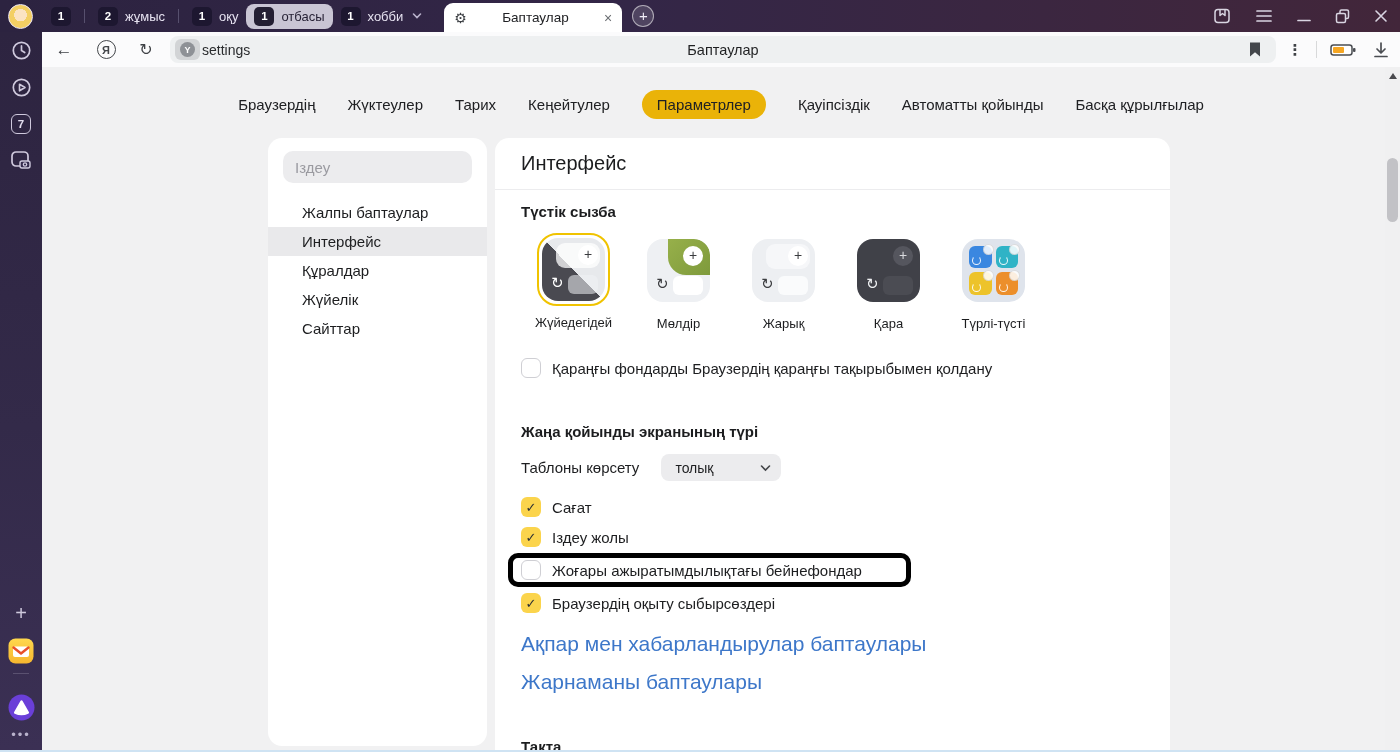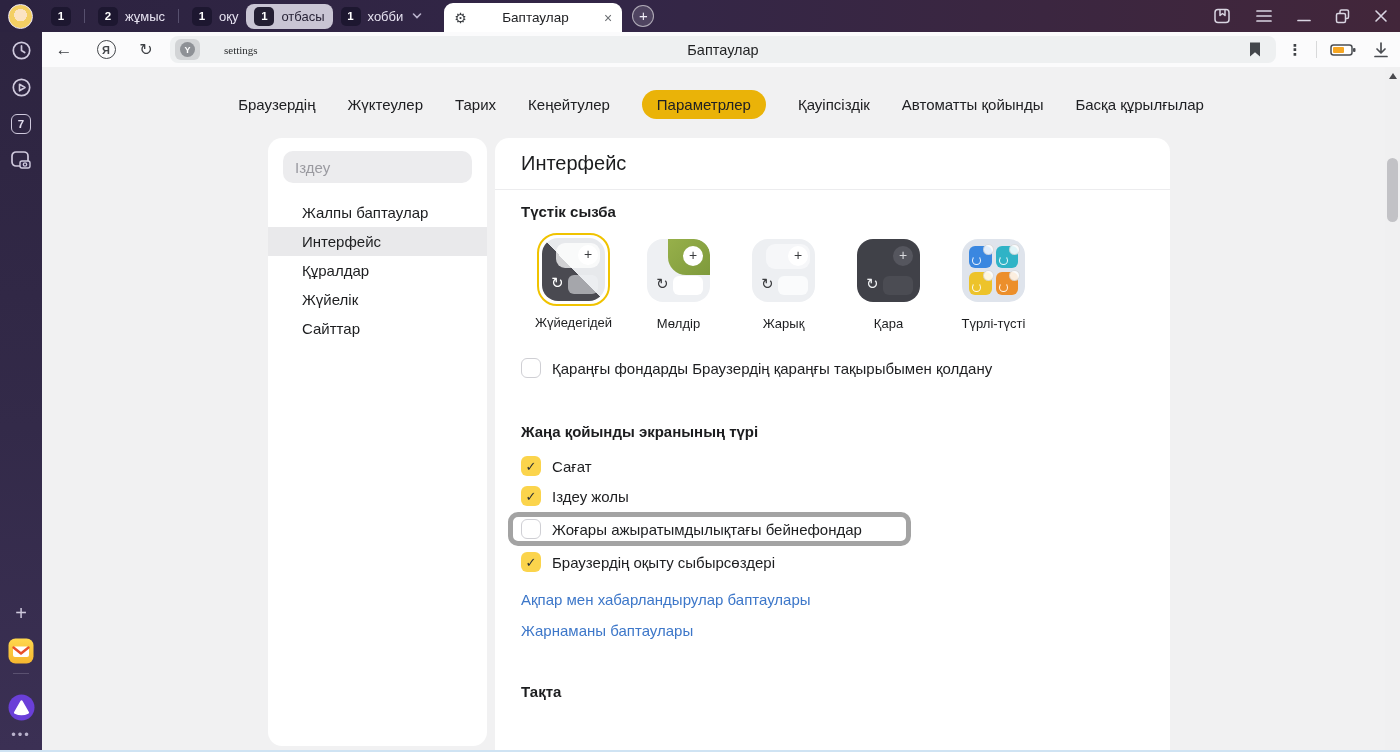--- a/index.html
+++ b/index.html
@@ -41,21 +41,21 @@
   .yico { left:52px; width:24px; }
   .ycircle { width:19px; height:19px; border:1.6px solid #43464a; border-radius:50%; font-size:11px;
              display:flex; align-items:center; justify-content:center; color:#43464a; font-weight:700;}
   .refico { left:92px; width:24px; font-size:16px; color:#3f4246; }
   .omni { position:absolute; left:128px; top:4px; width:1106px; height:27px; background:#eef0f1;
           border-radius:8px; display:flex; align-items:center; }
   .protect { display:flex; align-items:center; justify-content:center; width:25px; height:21px;
              background:#d2d4d6; border-radius:6px; margin-left:5px; }
   .protect .pcirc { width:15px; height:15px; border-radius:50%; background:#8e9196; color:#fff;
                     font-size:9px; font-weight:700; display:flex; align-items:center; justify-content:center; }
-  .urltxt { margin-left:24px; font-size:11px; color:#2a2c2e;font-family:Liberation Serif, serif; }
+  .urltxt { margin-left:2px; font-size:14px; color:#2a2c2e; }
   .omni .center-title { position:absolute; left:0; right:0; text-align:center; font-size:14.5px; color:#1f2022; pointer-events:none; }
   .bmark { position:absolute; right:14px; top:5px; cursor:pointer; }
   .kebab { left:1242px; width:22px; font-size:15px; font-weight:700; color:#3f4246; letter-spacing:0; }
   .adiv { position:absolute; left:1274px; top:9px; width:1px; height:17px; background:#d8d9da; }
   .batt { left:1284px; width:34px; }
   .dl { left:1326px; width:26px; }
 
   
   .siderail { position:absolute; top:32px; left:0; width:42px; height:718px;
               background:linear-gradient(180deg,#2d2440 0%,#332a49 55%,#3b3054 100%);
@@ -127,26 +127,26 @@
                   border:1.4px solid rgba(255,255,255,.9); border-radius:50%; border-top-color:transparent; }
   .mini.blue { background:#3a87e0; } .mini.teal { background:#2fb3c6; }
   .mini.yellow { background:#edc32a; } .mini.orange { background:#ec8f2b; }
   .cardlbl { margin-top:9px; font-size:13px; font-weight:500; color:#1c1d1f; text-align:center; }
 
   .optrow { display:flex; align-items:center; gap:11px; height:30px; font-size:15px; }
   .cbox { width:20px; height:20px; border-radius:6px; flex:none; display:flex; align-items:center;
           justify-content:center; cursor:pointer; }
   .cbox.off { background:#fff; border:1.7px solid #cfcfd4; }
   .cbox.on { background:#fbd44c; color:#2b2f33; font-size:13px; font-weight:700; }
-  .hlwrap { display:inline-flex; align-items:center; gap:11px; border:5px solid #a3a3a3; border-radius:10px;
+  .hlwrap { display:inline-flex; align-items:center; gap:11px; border:5px solid #000000; border-radius:10px;
             padding:2px 44px 2px 8px; margin-left:-13px; }
   .ddrow { display:flex; align-items:center; gap:22px; margin-top:14px; font-size:15px; }
   .dd { display:flex; align-items:center; justify-content:space-between; width:120px; height:27px;
         background:#ececee; border-radius:8px; padding:0 10px 0 14px; font-size:14px; cursor:pointer; }
-  .link { color:#3d77c9; font-size:15px; margin-top:14px; cursor:pointer; width:fit-content; }
+  .link { color:#3d77c9; font-size:21px; margin-top:14px; cursor:pointer; width:fit-content; }
 
   
   .scrollbar { position:absolute; right:0; top:0; width:15px; height:100%; background:#f0f0f1; }
   .scrollbar .uparrow { position:absolute; top:6px; left:4px; width:0; height:0;
                         border-left:4px solid transparent; border-right:4px solid transparent; border-bottom:6px solid #4a4a4e; }
   .scrollbar .thumb { position:absolute; top:91px; left:2px; width:11px; height:64px; background:#c2c2c6; border-radius:6px; }
 
   svg { overflow:visible; }
 </style>
 </head>
@@ -384,20 +384,29 @@
           </div>
         </div>
 
         <div class="optrow" style="margin-top:22px;text-align:center;">
           <div class="cbox off"></div>
           <span>Қараңғы фондарды Браузердің қараңғы тақырыбымен қолдану</span>
         </div>
 
         <div class="secttl" style="margin-top:40px;">Жаңа қойынды экранының түрі</div>
 
+        <div class="ddrow">
+          <span>Таблоны көрсету</span>
+          <div class="dd">
+            <span>толық</span>
+            <svg width="11" height="8" viewBox="0 0 11 8">
+                <path d="M1.5 2 L5.5 6 L9.5 2" fill="none" stroke="#44464a" stroke-width="1.6" stroke-linecap="round"></path>
+              </svg>
+          </div>
+        </div>
 
         <div class="optrow" style="margin-top:11px;">
           <div class="cbox on">✓</div>
           <span>Сағат</span>
         </div>
         <div class="optrow">
           <div class="cbox on">✓</div>
           <span>Іздеу жолы</span>
         </div>
         <div class="optrow" style="height:36px;">

